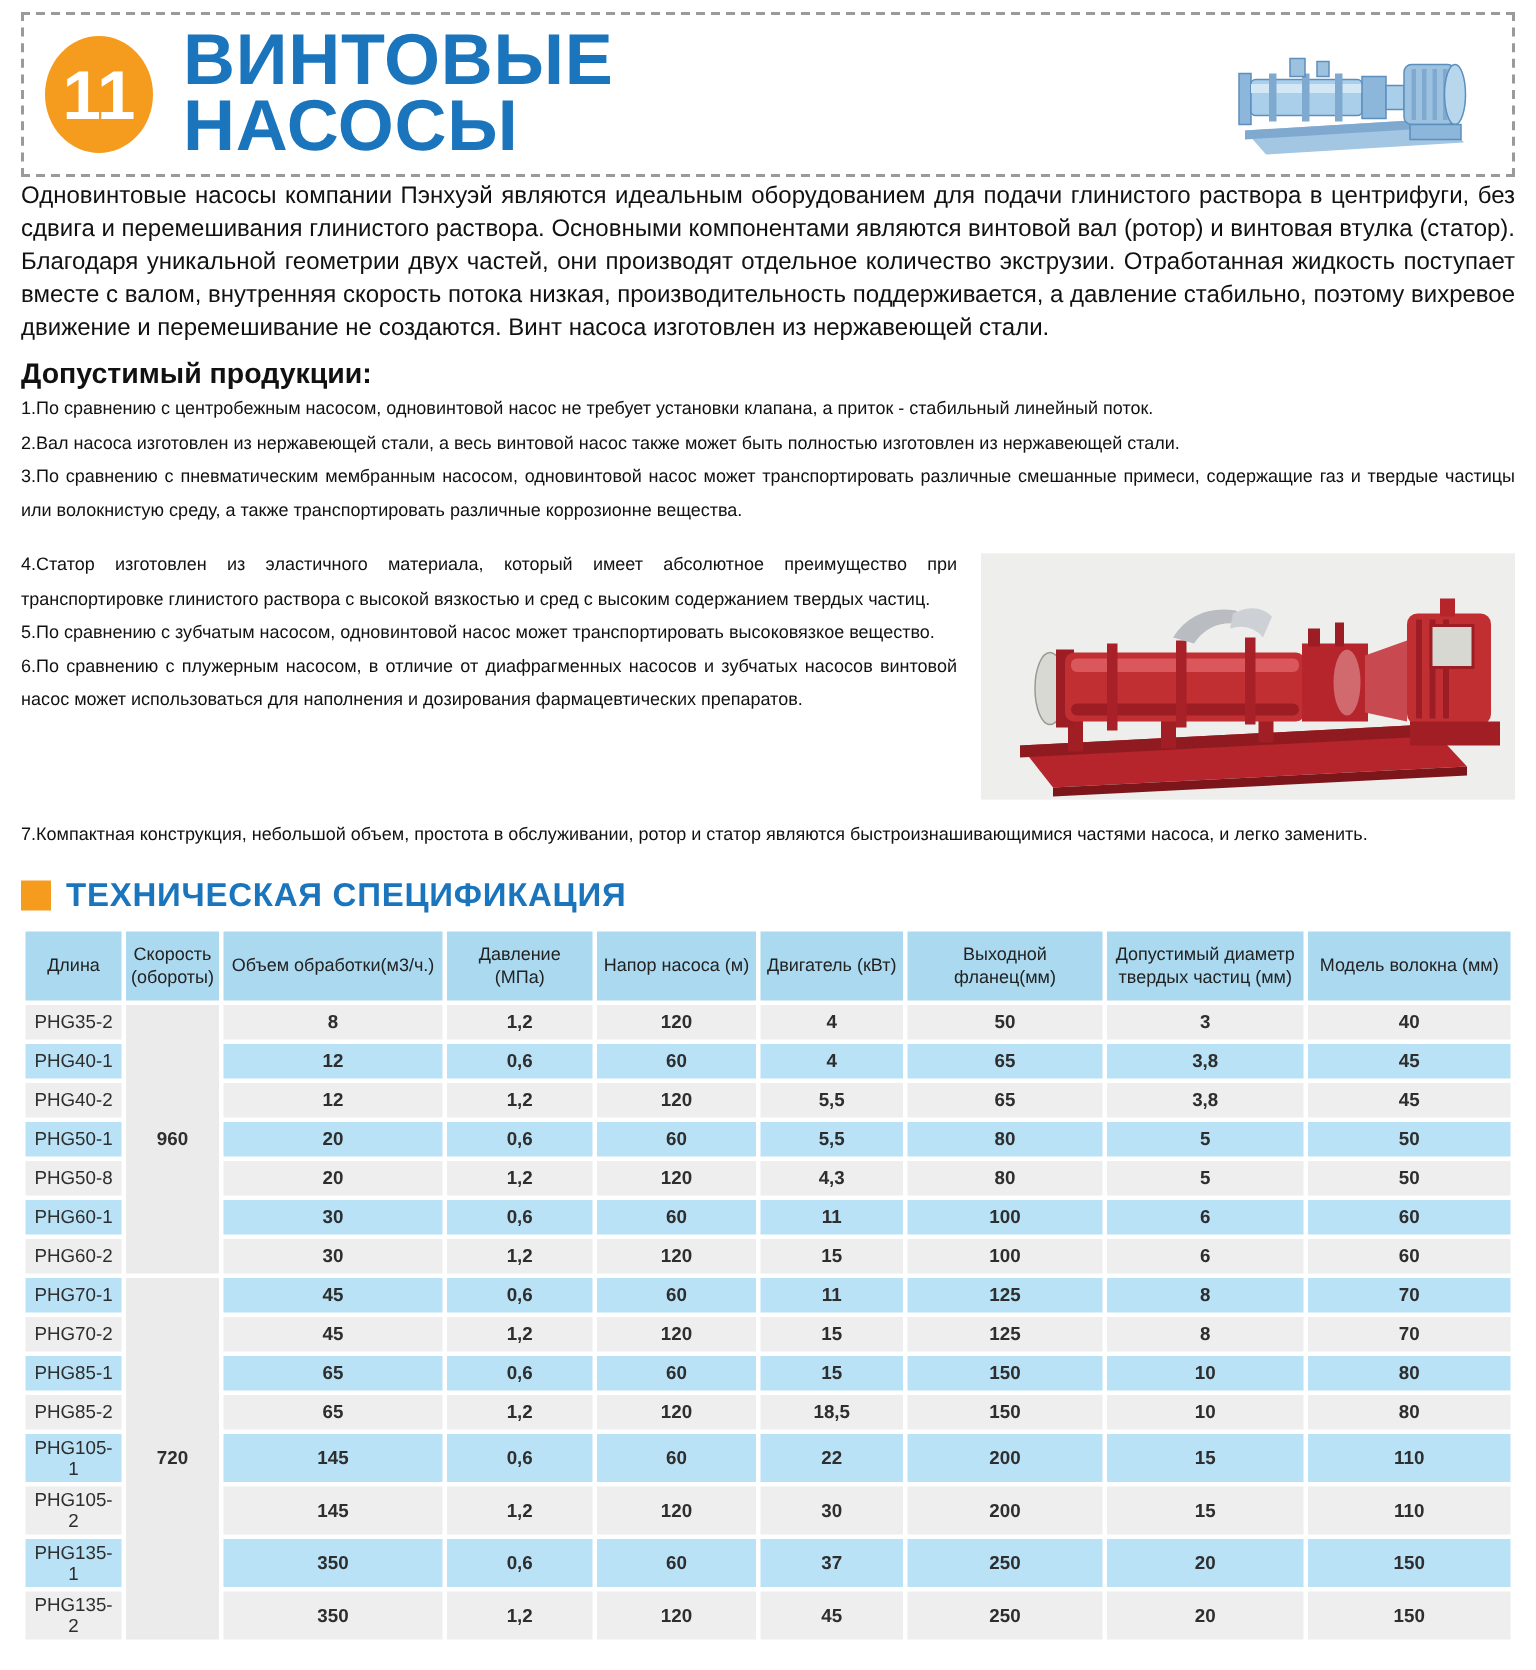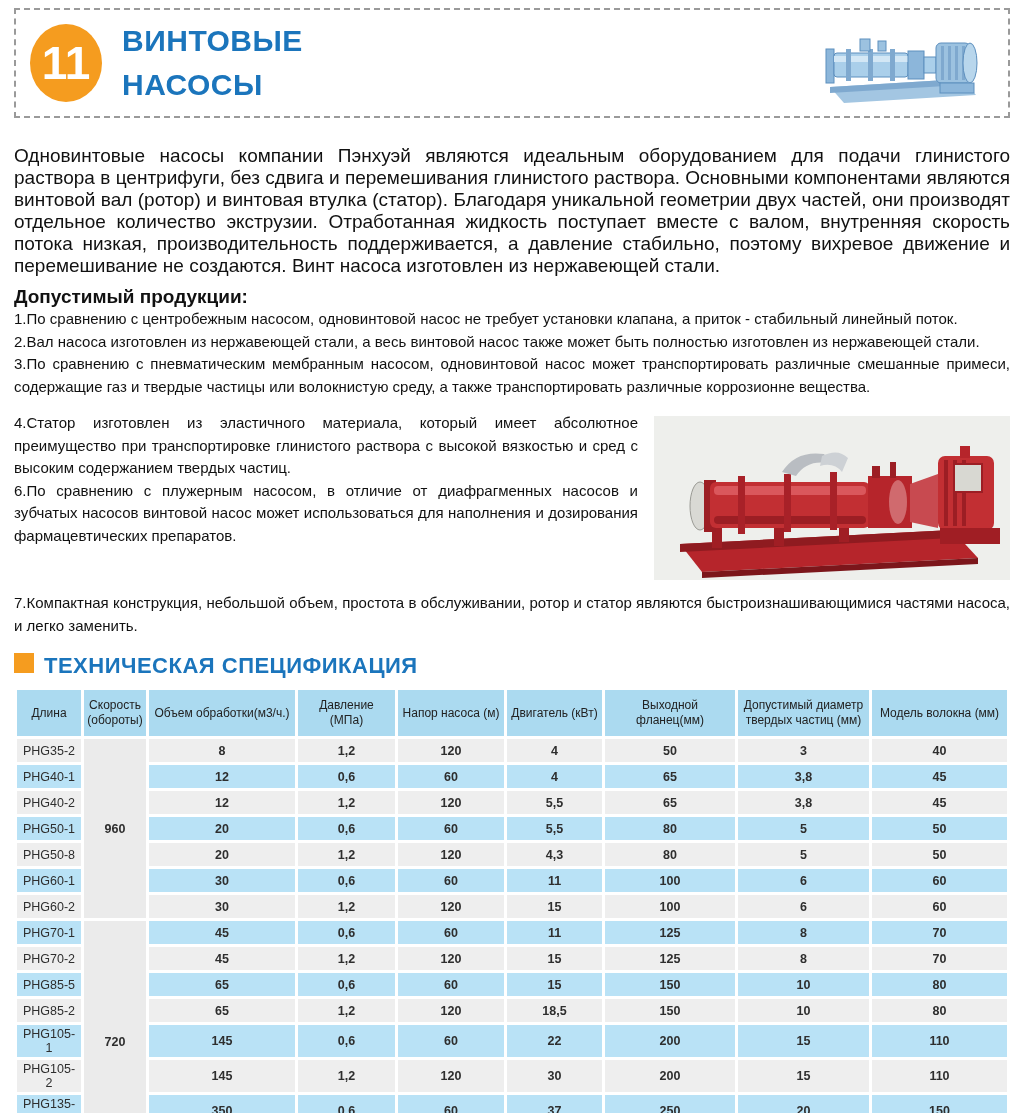--- a/index.html
+++ b/index.html
@@ -30,53 +30,53 @@
   .issue-badge{
     width:72px;height:78px;border-radius:50%;
     background:var(--accent-orange);
     color:#fff;font-weight:bold;font-size:46px;
     display:flex;align-items:center;justify-content:center;
     flex:0 0 auto;
   }
   .page-title{
     margin-left:20px;
     color:var(--accent-blue);
-    font-weight:bold;font-size:30px;line-height:44px;
+    font-weight:bold;font-size:48px;line-height:44px;
     letter-spacing:0.5px;
     flex:1 1 auto;
   }
   .header-pump{flex:0 0 auto;margin-right:8px;}
 
   
   .intro{
-    margin-top:27px;
-    font-size:19px;line-height:22px;
+    margin-top:2px;
+    font-size:16px;line-height:22px;
     text-align:justify;
   }
   .features-heading{
     margin-top:9px;
     font-size:19px;font-weight:bold;
   }
   .feature-item{
-    font-size:15px;line-height:22.5px;
+    font-size:12px;line-height:22.5px;
     text-align:justify;
   }
   .feature-flow{margin-top:14px;}
   .red-pump-photo{
     float:right;
     width:356px;height:164px;
     margin:4px 0 6px 16px;
     background:#eeefec;
   }
   .feature-last{clear:both;padding-top:6px;}
 
   
   .spec-heading{
     margin-top:16px;
-    display:flex;gap:10px;
+    display:flex;align-items:center;gap:10px;
   }
   .spec-heading .square{
     width:20px;height:20px;background:var(--accent-orange);
     flex:0 0 auto;
   }
   .spec-heading .text{
     color:var(--accent-blue);
     font-size:22px;font-weight:bold;letter-spacing:0.5px;
   }
 
@@ -183,20 +183,21 @@
         <rect x="284" y="40" width="56" height="74" rx="7" fill="#c22f33"></rect>
         <rect x="290" y="44" width="4" height="66" fill="#9c1e24"></rect>
         <rect x="299" y="44" width="4" height="66" fill="#9c1e24"></rect>
         <rect x="308" y="44" width="4" height="66" fill="#9c1e24"></rect>
         <rect x="300" y="48" width="28" height="28" fill="#d8d8d2" stroke="#9c1e24" stroke-width="2"></rect>
         <rect x="306" y="30" width="10" height="12" fill="#b6252b"></rect>
         <rect x="286" y="112" width="60" height="16" fill="#a01e24"></rect>
       </svg>
     </div>
     <p class="feature-item">4.Статор изготовлен из эластичного материала, который имеет абсолютное преимущество при транспортировке глинистого раствора с высокой вязкостью и сред с высоким содержанием твердых частиц.</p>
+    <p class="feature-item">5.По сравнению с зубчатым насосом, одновинтовой насос может транспортировать высоковязкое вещество.</p>
     <p class="feature-item">6.По сравнению с плужерным насосом, в отличие от диафрагменных насосов и зубчатых насосов винтовой насос может использоваться для наполнения и дозирования фармацевтических препаратов.</p>
     <p class="feature-item feature-last">7.Компактная конструкция, небольшой объем, простота в обслуживании, ротор и статор являются быстроизнашивающимися частями насоса, и легко заменить.</p>
   </div>
 
   <div class="spec-heading">
     <span class="square"></span>
     <span class="text">ТЕХНИЧЕСКАЯ СПЕЦИФИКАЦИЯ</span>
   </div>
 
   <table class="spec">
@@ -311,21 +312,21 @@
           <td class="cell-model">PHG70-2</td>
           <td class="cell-value">45</td>
           <td class="cell-value">1,2</td>
           <td class="cell-value">120</td>
           <td class="cell-value">15</td>
           <td class="cell-value">125</td>
           <td class="cell-value">8</td>
           <td class="cell-value">70</td>
         </tr>
         <tr class="row-blue">
-          <td class="cell-model">PHG85-5</td>
+          <td class="cell-model">PHG85-1</td>
           <td class="cell-value">65</td>
           <td class="cell-value">0,6</td>
           <td class="cell-value">60</td>
           <td class="cell-value">15</td>
           <td class="cell-value">150</td>
           <td class="cell-value">10</td>
           <td class="cell-value">80</td>
         </tr>
         <tr class="row-gray">
           <td class="cell-model">PHG85-2</td>

